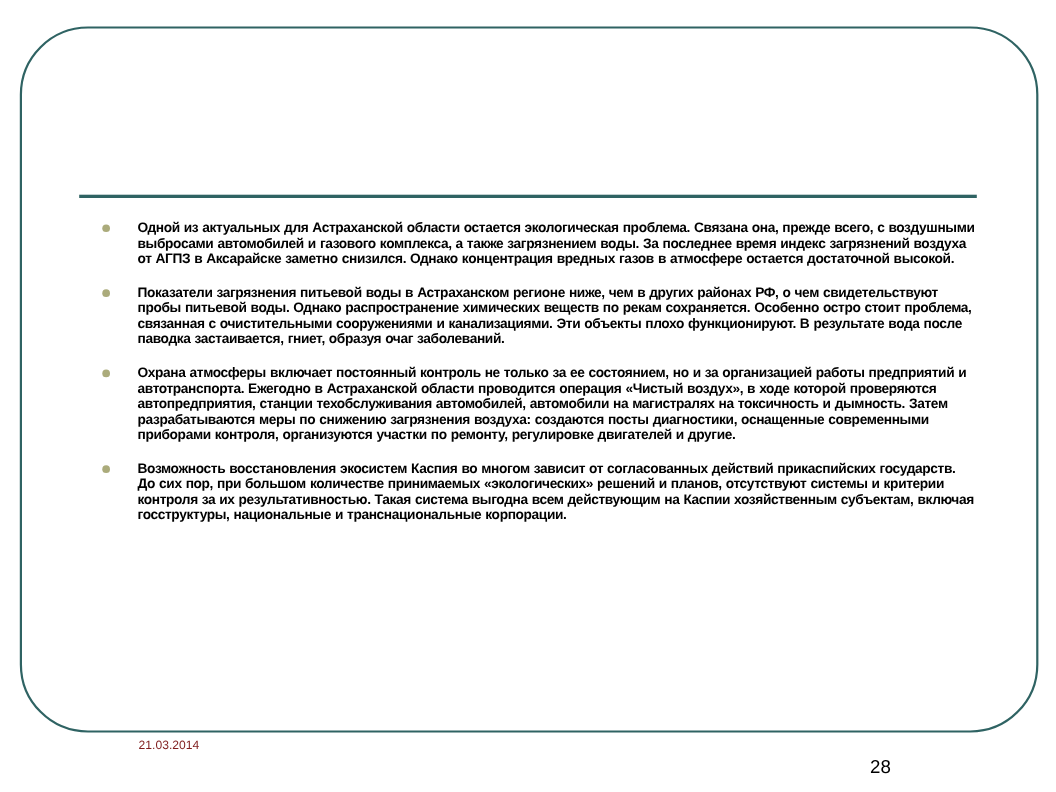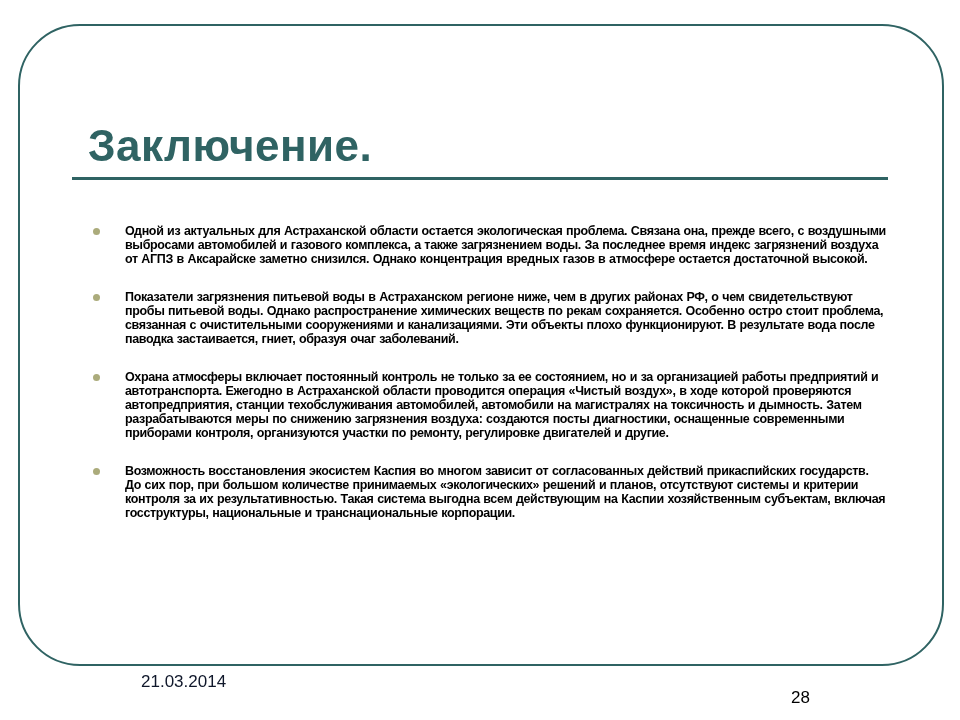--- a/index.html
+++ b/index.html
@@ -62,44 +62,42 @@
   }
   .bullet-text {
     display: block;
     font-size: 12.5px;
     font-weight: bold;
     color: #000000;
     letter-spacing: -0.35px;
     word-spacing: 0.5px;
     line-height: 1.12;
     text-align: left;
-    margin-top: 24px;
   }
   .footer-date {
     position: absolute;
-    left: 141px; top: 672px;
-    font-size: 17px;
-    color: #0f172a;
+    left: 126px; top: 672px;
+    font-size: 11px;
+    color: #7f1d1d;
   }
   .footer-page {
     position: absolute;
     left: 791px; top: 672px;
     font-size: 17px;
     color: #000000;
     margin-top: 16px;
   }
 </style>
 </head>
 <body>
 
 <div class="slide">
 
   <div class="frame"></div>
 
-  <h1 class="title">Заключение.</h1>
 
   <div class="title-rule"></div>
 
   <ul class="bullets">
     <li class="bullet-item">
       <span class="bullet-dot"></span>
       <span class="bullet-text">Одной из актуальных для Астраханской области остается экологическая проблема. Связана она, прежде всего, с воздушными выбросами автомобилей и газового комплекса, а также загрязнением воды. За последнее время индекс загрязнений воздуха от АГПЗ в Аксарайске заметно снизился. Однако концентрация вредных газов в атмосфере остается достаточной высокой.</span>
     </li>
     <li class="bullet-item">
       <span class="bullet-dot"></span>

